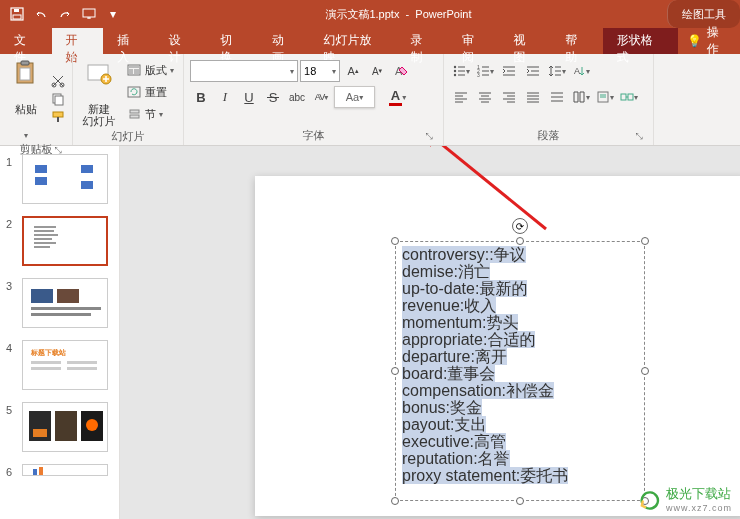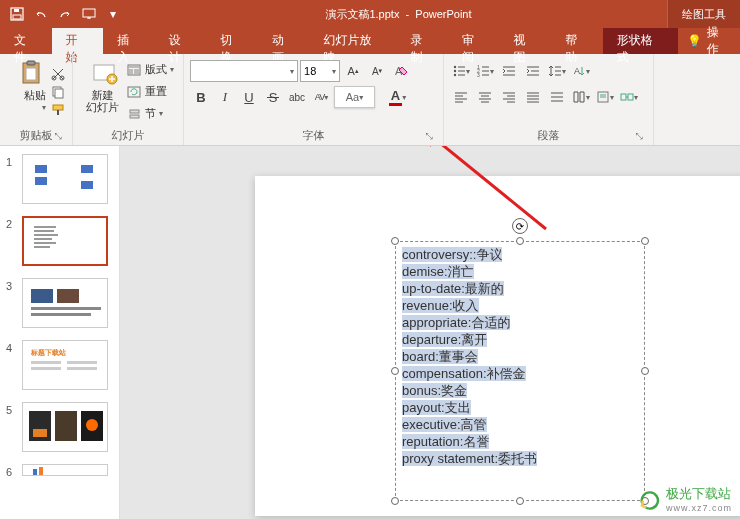--- a/index.html
+++ b/index.html
@@ -2,35 +2,35 @@
 <html><head>
 <meta charset="utf-8">
 <style>
 * { margin: 0; padding: 0; box-sizing: border-box; font-family: "Microsoft YaHei", sans-serif; }
 body { width: 740px; height: 519px; overflow: hidden; background: #fff; position: relative; }
 
 .titlebar { height: 28px; background: #b7472a; display: flex; align-items: center; color: #fff; font-size: 11px; }
 .qat { display: flex; gap: 2px; padding: 0 6px; align-items: center; }
 .qat-btn { width: 22px; height: 22px; display: flex; align-items: center; justify-content: center; color: #fff; font-size: 12px; }
 .title-center { flex: 1; text-align: center; }
-.title-right { background: #9e3b22; padding: 0 14px; height: 28px; display: flex; align-items: center; border-left: 1px solid rgba(255,255,255,0.2); }
+.title-right { background: #9e3b22; padding: 0 14px; height: 28px; display: flex; align-items: center; border-left: 1px solid rgba(255,255,255,0.2); border-radius: 10px; }
 
 .tabs { height: 26px; background: #b7472a; display: flex; color: #fff; font-size: 12px; }
 .tab { padding: 4px 14px; cursor: pointer; }
 .tab.active { background: #f3f2f1; color: #b7472a; }
 .tab.contextual { background: #7f1d1d; margin-left: auto; }
 .tab-tell { display: flex; align-items: center; padding: 0 10px; gap: 4px; }
 
 .ribbon { height: 92px; background: #f3f2f1; border-bottom: 1px solid #d4d2d0; display: flex; }
 .group { border-right: 1px solid #e1dfdd; padding: 3px 6px 0 6px; display: flex; flex-direction: column; }
 .group-body { flex: 1; display: flex; gap: 4px; }
 .group-label { text-align: center; font-size: 11px; color: #5a5a5a; padding: 2px 0; position: relative; }
 .group-label .launcher { position: absolute; right: 2px; bottom: 2px; width: 12px; height: 12px; font-size: 9px; color: #666; }
 
-.big-btn { width: 40px; display: flex; flex-direction: column; align-items: flex-end; gap: 2px; padding-top: 2px; }
+.big-btn { width: 40px; display: flex; flex-direction: column; align-items: center; gap: 16px; padding-top: 2px; }
 .big-btn .icn { width: 28px; height: 28px; display: flex; align-items: center; justify-content: center; }
 .big-btn .lbl { font-size: 11px; color: #333; text-align: center; line-height: 12px; }
 .caret { font-size: 8px; color: #666; }
 
 .col { display: flex; flex-direction: column; gap: 2px; justify-content: center; }
 .small-btn { height: 20px; display: flex; align-items: center; gap: 3px; font-size: 11px; color: #333; padding: 0 3px; }
 .icn-s { width: 16px; height: 16px; display: flex; align-items: center; justify-content: center; font-size: 12px; }
 
 .font-row { display: flex; gap: 2px; align-items: center; }
 .font-combo { width: 108px; height: 22px; border: 1px solid #ababab; background: #fff; display: flex; align-items: center; padding: 0 3px; font-size: 11px; }
@@ -47,21 +47,21 @@
 .thumb.selected { border: 2px solid #c43e1c; }
 
 .canvas-area { flex: 1; background: #e6e6e6; position: relative; overflow: hidden; }
 .slide { position: absolute; left: 135px; top: 30px; width: 490px; height: 340px; background: #fff; box-shadow: 0 2px 8px rgba(0,0,0,0.2); }
 .textbox { position: absolute; left: 140px; top: 65px; width: 250px; height: 260px; border: 1px dashed #888; }
 .handle { position: absolute; width: 8px; height: 8px; background: #fff; border: 1px solid #666; border-radius: 50%; }
 .h-tl { left: -5px; top: -5px; } .h-tc { left: 50%; top: -5px; margin-left: -4px; } .h-tr { right: -5px; top: -5px; }
 .h-ml { left: -5px; top: 50%; margin-top: -4px; } .h-mr { right: -5px; top: 50%; margin-top: -4px; }
 .h-bl { left: -5px; bottom: -5px; } .h-bc { left: 50%; bottom: -5px; margin-left: -4px; } .h-br { right: -5px; bottom: -5px; }
 .rotate { position: absolute; left: 50%; top: -24px; margin-left: -8px; width: 16px; height: 16px; border: 1px solid #666; border-radius: 50%; display: flex; align-items: center; justify-content: center; font-size: 10px; background: #fff; }
-.text-content { padding: 4px 6px; font-size: 13px; line-height: 17px; color: #333; }
+.text-content { padding: 4px 6px; font-size: 16px; line-height: 17px; color: #333; }
 .text-content span { background: #c8d4e8; display: inline; }
 
 .arrow-annotation { position: absolute; pointer-events: none; }
 
 .watermark { position: absolute; right: 8px; bottom: 6px; font-size: 13px; color: #3da843; display: flex; align-items: center; gap: 3px; }
 .watermark .sub { font-size: 9px; color: #888; letter-spacing: 1px; }
 .watermark svg { width: 26px; height: 26px; }
 </style>
 </head>
 <body>
@@ -420,20 +420,21 @@
         <div class="handle h-ml"></div>
         <div class="handle h-mr"></div>
         <div class="handle h-bl"></div>
         <div class="handle h-bc"></div>
         <div class="handle h-br"></div>
         <div class="text-content" id="textlines">
             <div><span>controversy::争议</span></div>
             <div><span>demise:消亡</span></div>
             <div><span>up-to-date:最新的</span></div>
             <div><span>revenue:收入</span></div>
+            <div><span>momentum:势头</span></div>
             <div><span>appropriate:合适的</span></div>
             <div><span>departure:离开</span></div>
             <div><span>board:董事会</span></div>
             <div><span>compensation:补偿金</span></div>
             <div><span>bonus:奖金</span></div>
             <div><span>payout:支出</span></div>
             <div><span>executive:高管</span></div>
             <div><span>reputation:名誉</span></div>
             <div><span>proxy statement:委托书</span></div>
           </div>

